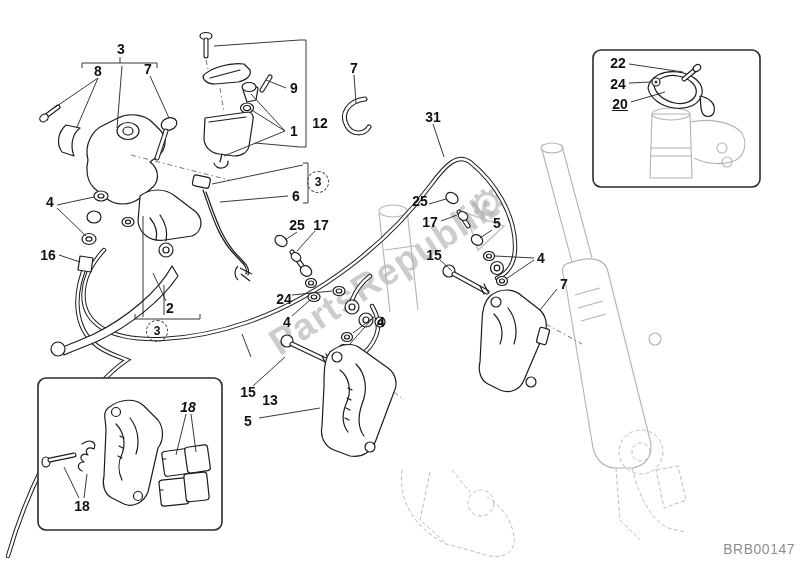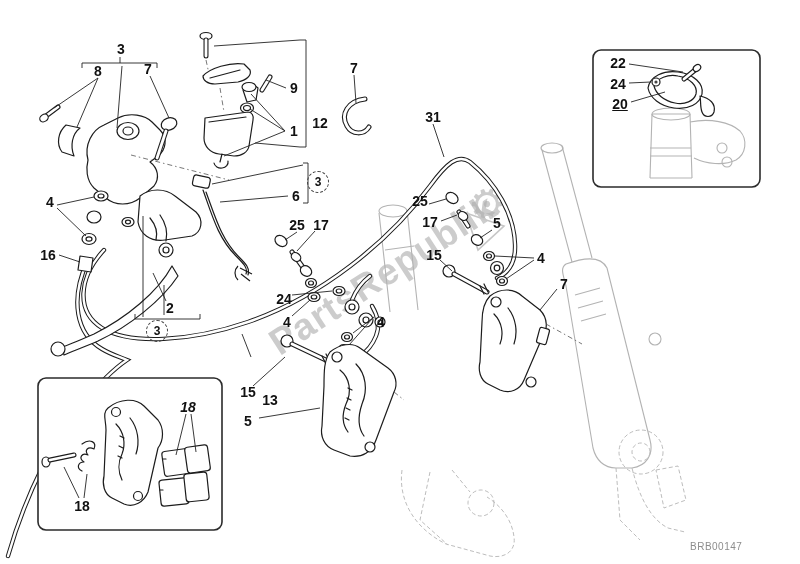--- a/index.html
+++ b/index.html
@@ -21,22 +21,22 @@
   .hoseI{fill:none;stroke:#fff;stroke-width:2.4;stroke-linecap:round}
   .gry{fill:none;stroke:#b3b3b3;stroke-width:1.1}
   .gryd{fill:none;stroke:#bdbdbd;stroke-width:1;stroke-dasharray:4 2.5}
   .wmk{fill:none;stroke:#c6c6c6;stroke-width:1.6}
   .box{fill:#fff;stroke:#2b2b2b;stroke-width:1.6}
   .callout{position:absolute;transform:translate(-50%,-50%);font-weight:bold;
       font-size:14px;color:#111;z-index:3;white-space:nowrap;}
   .circled{position:absolute;transform:translate(-50%,-50%);width:20px;height:20px;
       border:1.6px dashed #444;border-radius:50%;display:flex;align-items:center;
       justify-content:center;font-weight:bold;font-size:12px;color:#111;z-index:3;}
-  .code{position:absolute;left:690px;top:541px;width:105px;text-align:left;
-      font-size:10px;color:#8d8d8d;letter-spacing:0.5px;z-index:3;}
+  .code{position:absolute;left:690px;top:541px;width:105px;text-align:right;
+      font-size:14px;color:#8d8d8d;letter-spacing:0.5px;z-index:3;}
 </style>
 </head>
 <body>
 
 <div id="stage">
 
   <div class="wm">PartsRepublik</div>
   <div class="wm-gear">⚙</div>
 
   <svg width="800" height="564" viewBox="0 0 800 564">

